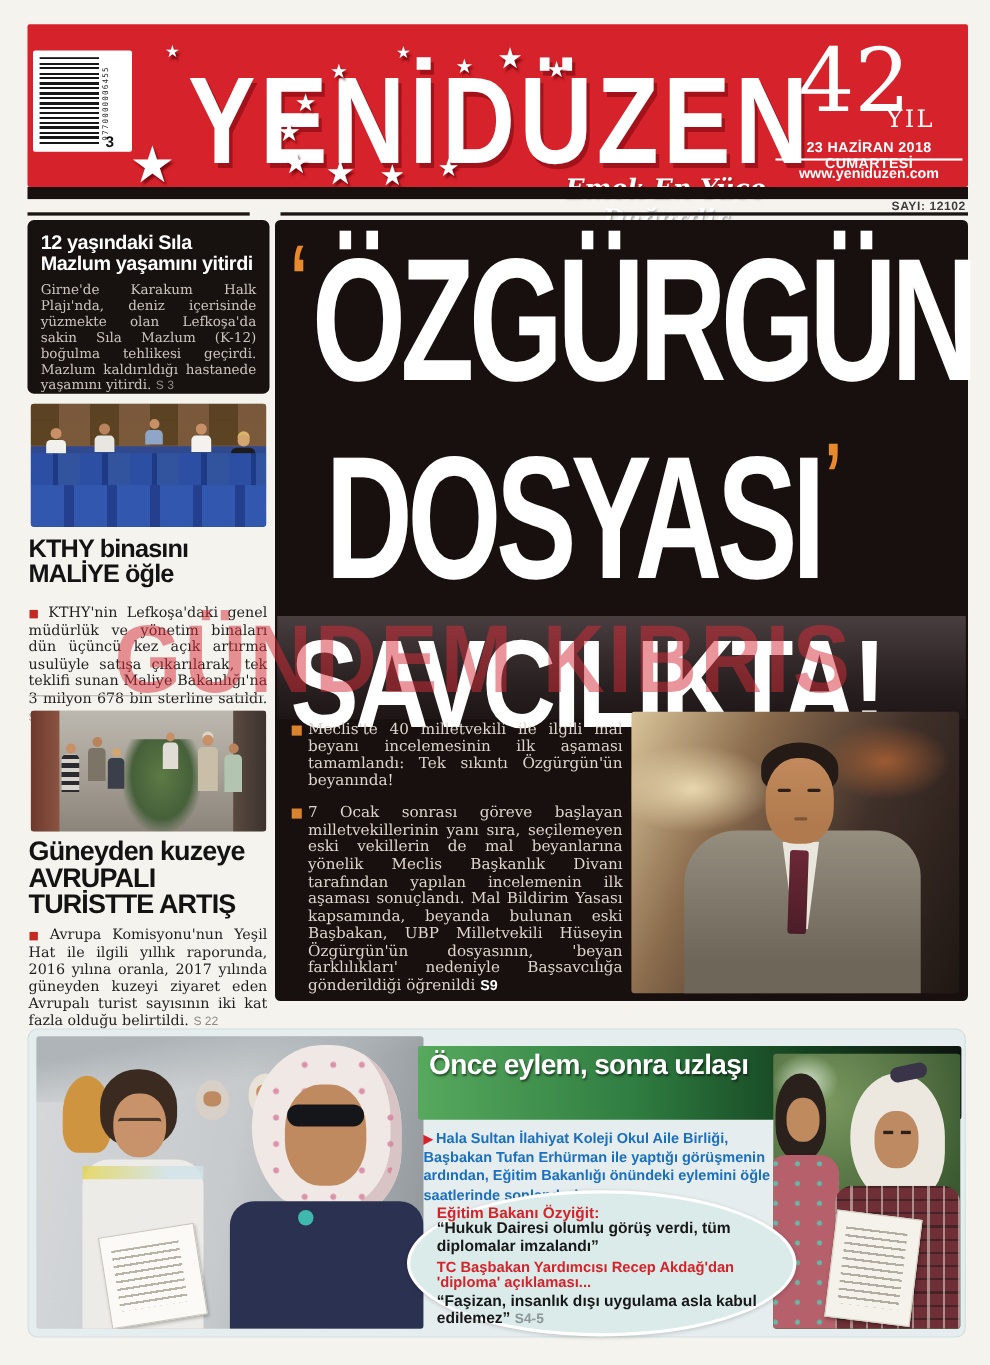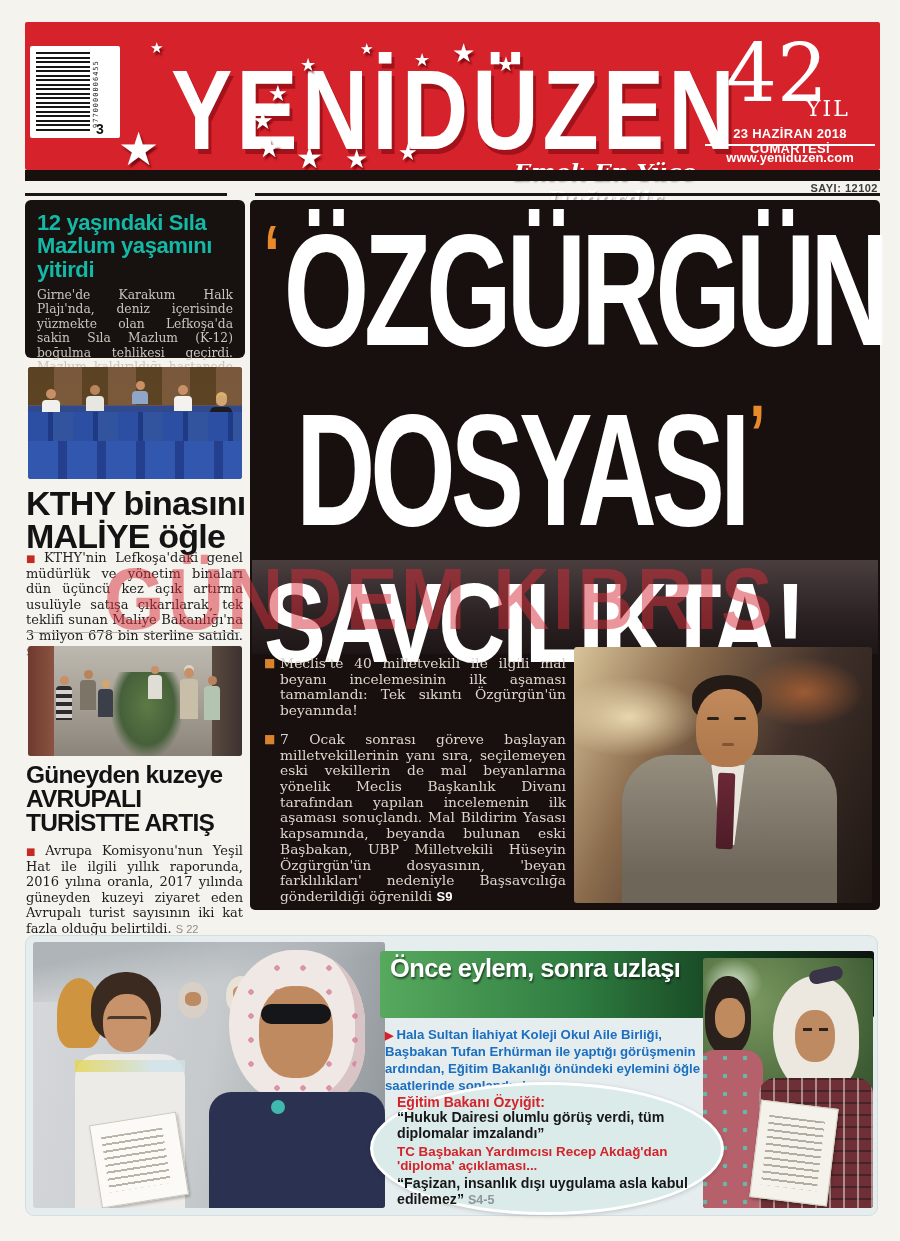--- a/index.html
+++ b/index.html
@@ -24,21 +24,21 @@
   .issue{position:absolute;left:740px;top:182px;width:138px;text-align:right;color:#3c3c3c;font-weight:bold;font-size:11px;letter-spacing:.5px;}
   .barcode{position:absolute;left:30px;top:46px;width:90px;height:92px;background:#fff;border-radius:2px;}
   .bars{position:absolute;left:6px;top:6px;width:54px;height:80px;
         background:repeating-linear-gradient(180deg,#161616 0 2px,#fff 2px 5px,#161616 5px 7px,#fff 7px 9px);}
   .bdigits{position:absolute;left:62px;top:4px;height:78px;writing-mode:vertical-rl;transform:rotate(180deg);
            font-family:"DejaVu Sans Mono",monospace;font-size:7px;color:#222;letter-spacing:1px;}
   .bprice{position:absolute;left:66px;bottom:1px;font-weight:bold;font-size:14px;color:#111;}
   .toprule{position:absolute;height:3px;background:#1b1514;}
   
   .story1box{position:absolute;left:25px;top:200px;width:220px;height:158px;background:#17110f;border-radius:6px;padding:11px 12px;box-sizing:border-box;}
-  .story1box h2{margin:0;color:#14b8a6;font-size:22px;line-height:1.06;letter-spacing:-0.4px;}
+  .story1box h2{margin:0;color:#ffffff;font-size:18px;line-height:1.06;letter-spacing:-0.4px;}
   .darkbody{color:#cbc4bd;font-family:"DejaVu Serif",serif;font-size:12.3px;line-height:1.18;text-align:justify;margin-top:7px;}
   .pageref{color:#918b85;font-family:"Liberation Sans",sans-serif;font-weight:normal;font-size:11px;}
   .lhead{position:absolute;left:26px;color:#131313;font-weight:bold;line-height:.98;letter-spacing:-0.8px;margin:0;}
   .lbody{position:absolute;left:26px;width:217px;color:#1d1d1d;font-family:"DejaVu Serif",serif;font-size:13px;line-height:1.2;text-align:justify;}
   .redsq{color:#c52a22;font-size:10px;margin-right:4px;}
   .divider{position:absolute;left:26px;width:214px;height:1px;background:#b7b2ab;}
   
   .mainbox{position:absolute;left:250px;top:200px;width:630px;height:710px;background:#18100f;border-radius:5px;}
   .bigline{position:absolute;color:#fff;font-weight:bold;font-size:112px;line-height:1;letter-spacing:-5px;
            transform:scale(.98,1.42);transform-origin:left top;white-space:nowrap;}
@@ -135,21 +135,21 @@
         <div style="width:18px;height:15px;border-radius:4px 4px 0 0;background:#f4f2ee;margin-top:1px;"></div>
       </div>
     <div style="position:absolute;left:182px;top:28px;width:22px;">
         <div style="width:11px;height:11px;border-radius:50%;background:#d3a571;margin:0 auto;box-shadow:0 -3px 0 #d8b46a;"></div>
         <div style="width:22px;height:20px;border-radius:5px 5px 0 0;background:#1d1b1e;margin-top:1px;"></div>
       </div>
     <div style="position:absolute;left:0;top:40%;width:100%;height:28%;background:repeating-linear-gradient(90deg,#2c4fa3 0 20px,#1e3a85 20px 25px,#32549f 25px 45px);"></div>
     <div style="position:absolute;left:0;top:66%;width:100%;height:34%;background:repeating-linear-gradient(90deg,#3157ae 0 30px,#233f8d 30px 39px);"></div>
   </div>
 
-  <h2 class="lhead" style="top:487px;font-size:34px;">
+  <h2 class="lhead" style="top:487px;font-size:23px;">
     <span>KTHY binasını</span><br>
     <span>MALİYE öğle</span>
   </h2>
   <div class="lbody" style="top:550px;">
     <span class="redsq">■</span><span>KTHY'nin Lefkoşa'daki genel müdürlük ve yönetim binaları dün üçüncü kez açık artırma usulüyle satışa çıkarılarak, tek teklifi sunan Maliye Bakanlığı'na 3 milyon 678 bin sterline satıldı.</span>
     <span class="pageref">S 8</span>
   </div>
   <div class="divider" style="top:632px;"></div>
 
   <div class="photo" style="left:28px;top:646px;width:214px;height:110px;background:linear-gradient(180deg,#bdb8af 0%,#a49e94 55%,#8a847a 100%);">

